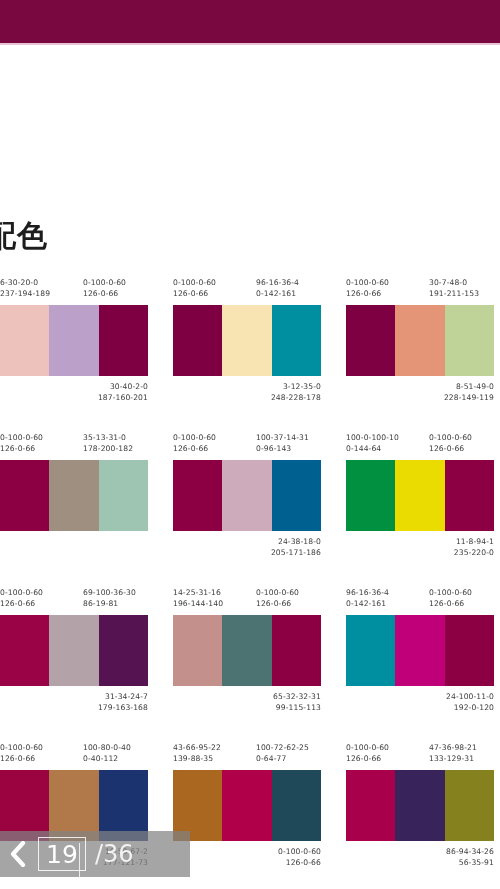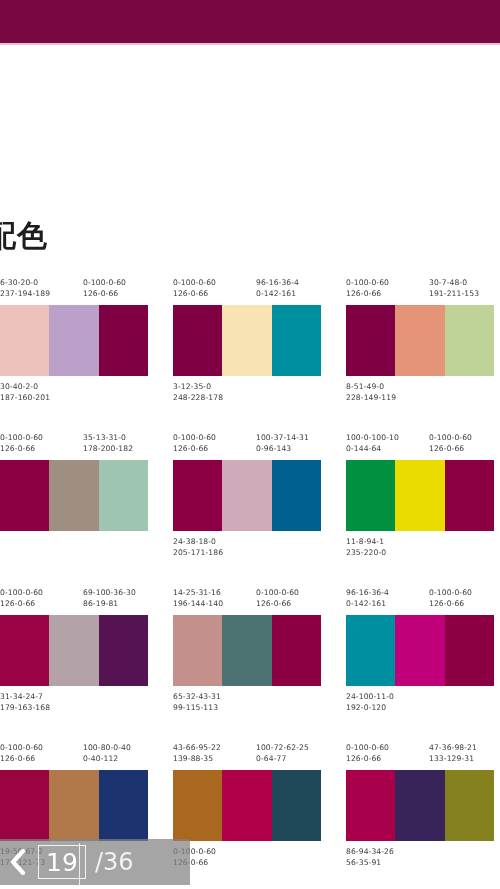--- a/index.html
+++ b/index.html
@@ -84,38 +84,38 @@
     position: absolute;
     font-size: 7.6px;
     line-height: 10.6px;
     color: #3b3b3b;
     white-space: nowrap;
     font-family: "DejaVu Sans", sans-serif;
     letter-spacing: 0.1px;
   }
   .lbl-top-left  { top: 0px;  left: 0px;  text-align: left; }
   .lbl-top-right { top: 0px;  left: 83px; text-align: left; }
-  .lbl-bottom    { top: 104px; left: 0px; width: 148px; text-align: left; }
+  .lbl-bottom    { top: 104px; left: 0px; width: 148px; text-align: right; }
   .lbl .cmyk { display: block; }
   .lbl .rgb  { display: block; }
 
   .swatches {
     position: absolute;
     top: 27px; left: 0;
     width: 148px;
     height: 71px;
     display: flex;
   }
   .swatch { flex: 1 1 0; height: 71px; }
 
   
   .nav-overlay {
     position: absolute;
     left: 0;
-    bottom: 4px;
+    bottom: 12px;
     width: 190px;
     height: 46px;
     background: rgba(130,130,130,0.72);
     display: flex;
     align-items: center;
     z-index: 30;
   }
   .nav-back {
     width: 34px;
     height: 46px;
@@ -316,21 +316,21 @@
           <div class="lbl lbl-top-right">
             <span class="cmyk">0-100-0-60</span>
             <span class="rgb">126-0-66</span>
           </div>
           <div class="swatches">
             <div class="swatch" style="background-color: rgb(196, 144, 140);"></div>
             <div class="swatch" style="background-color: rgb(76, 115, 113);"></div>
             <div class="swatch" style="background-color: rgb(140, 0, 67);"></div>
           </div>
           <div class="lbl lbl-bottom">
-            <span class="cmyk">65-32-43-31</span>
+            <span class="cmyk">65-32-32-31</span>
             <span class="rgb">99-115-113</span>
           </div>
         </div>
         <div class="card">
           <div class="lbl lbl-top-left">
             <span class="cmyk">96-16-36-4</span>
             <span class="rgb">0-142-161</span>
           </div>
           <div class="lbl lbl-top-right">
             <span class="cmyk">0-100-0-60</span>

